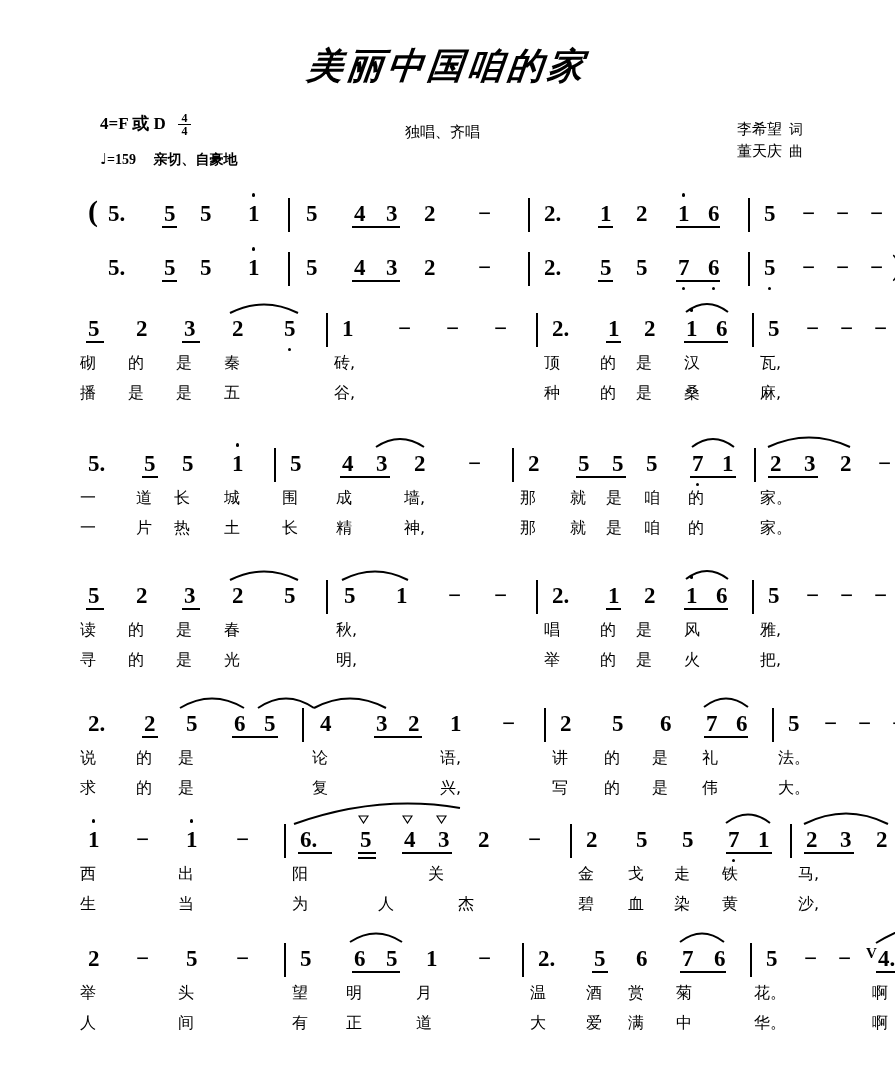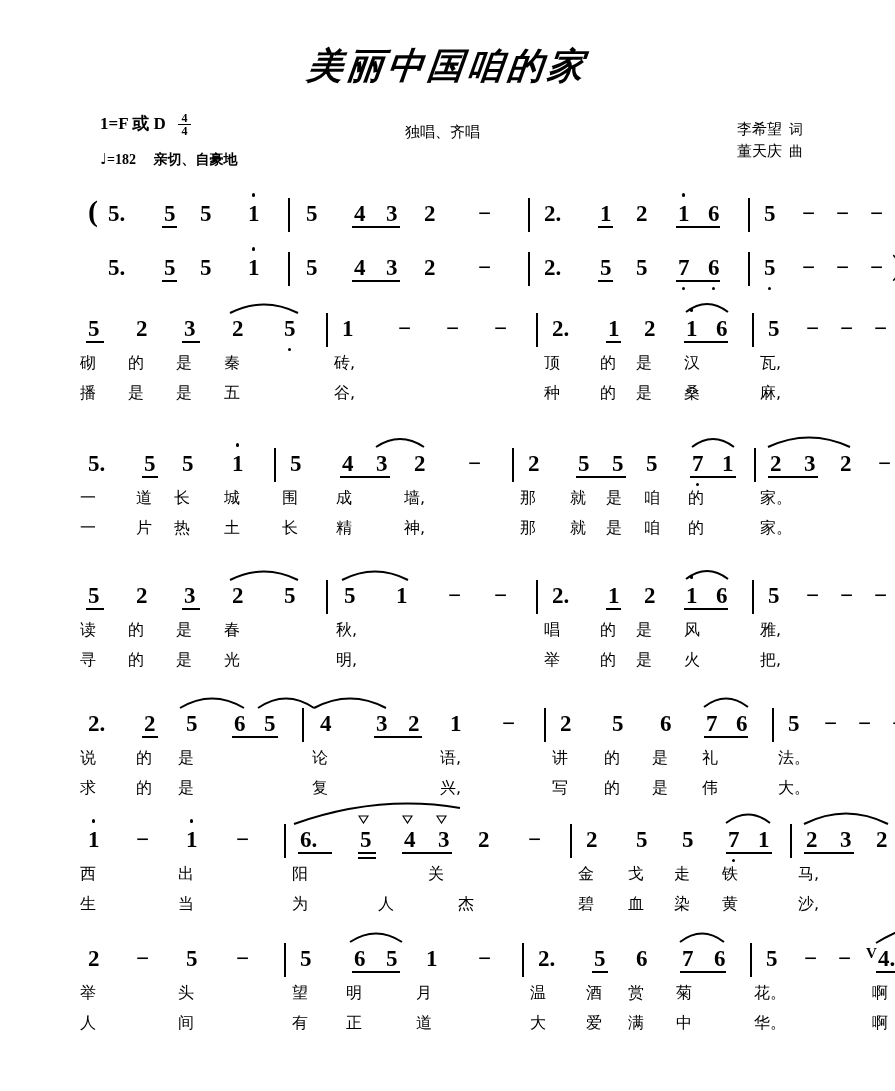--- a/index.html
+++ b/index.html
@@ -84,30 +84,30 @@
   }
 </style>
 </head>
 <body>
 
 <div class="sheet">
 
   <div class="title">美丽中国咱的家</div>
 
   <div class="key-sig">
-    <span>1=F 或 D</span>
+    <span>4=F 或 D</span>
     <span class="meter">
       <b>4</b>
       <span class="bar"></span>
       <b>4</b>
     </span>
   </div>
 
   <div class="tempo">
-    <span class="note-q">♩</span><span>=182</span>
+    <span class="note-q">♩</span><span>=159</span>
     <span class="cjk">亲切、自豪地</span>
   </div>
 
   <div class="voicing">独唱、齐唱</div>
 
   <div class="credits">
     <div>
       <span>李希望</span><span class="role">词</span>
     </div>
     <div>

